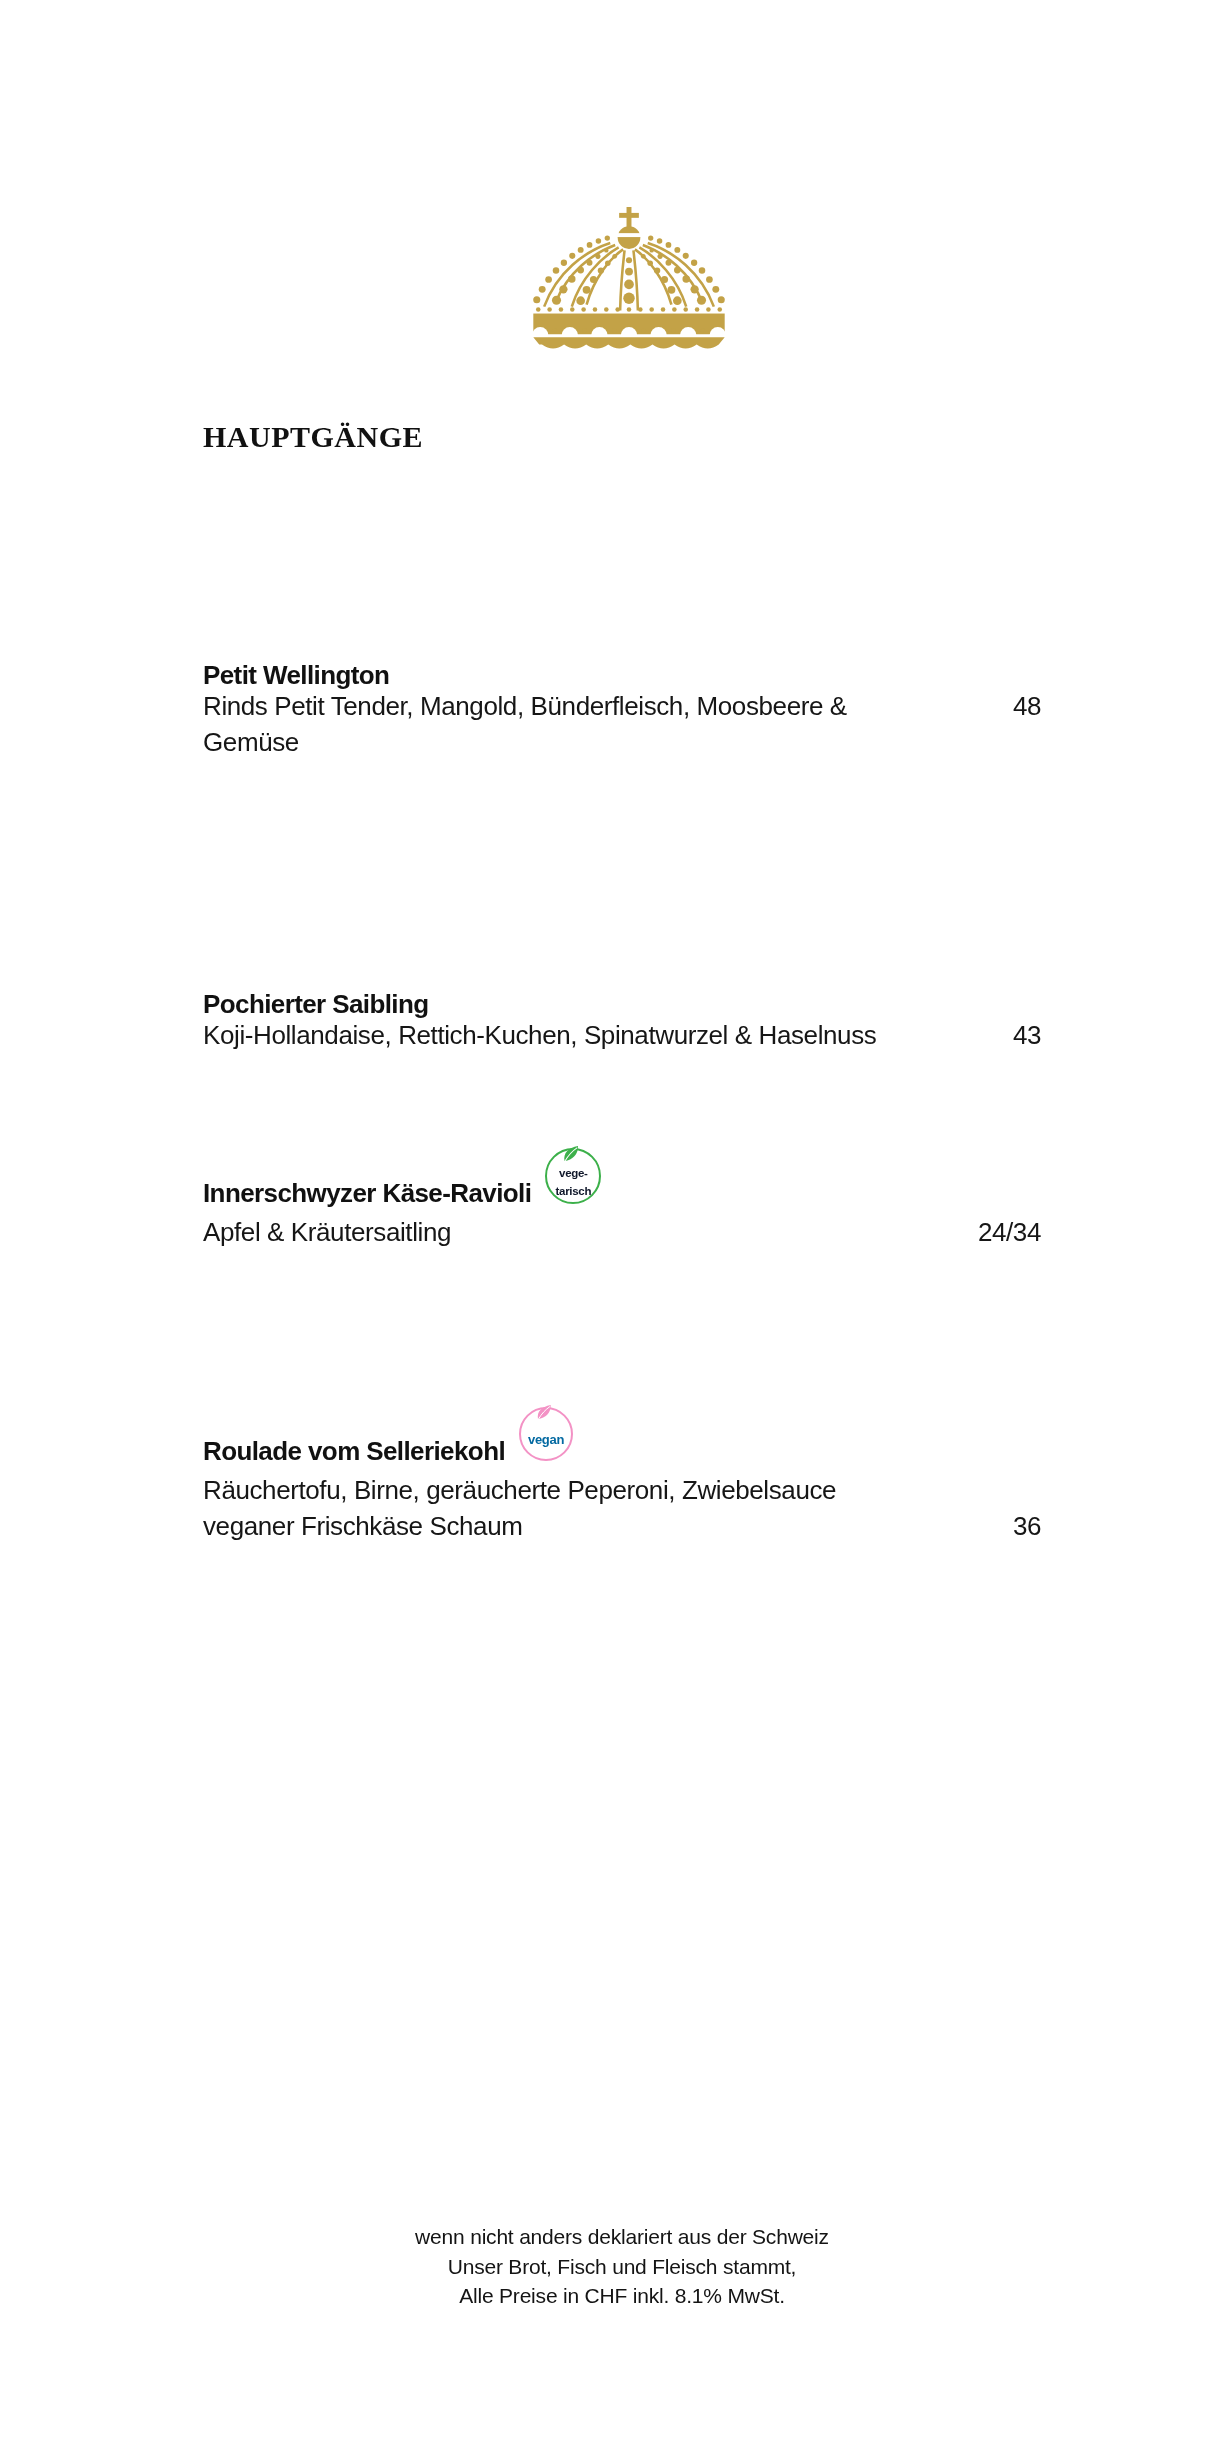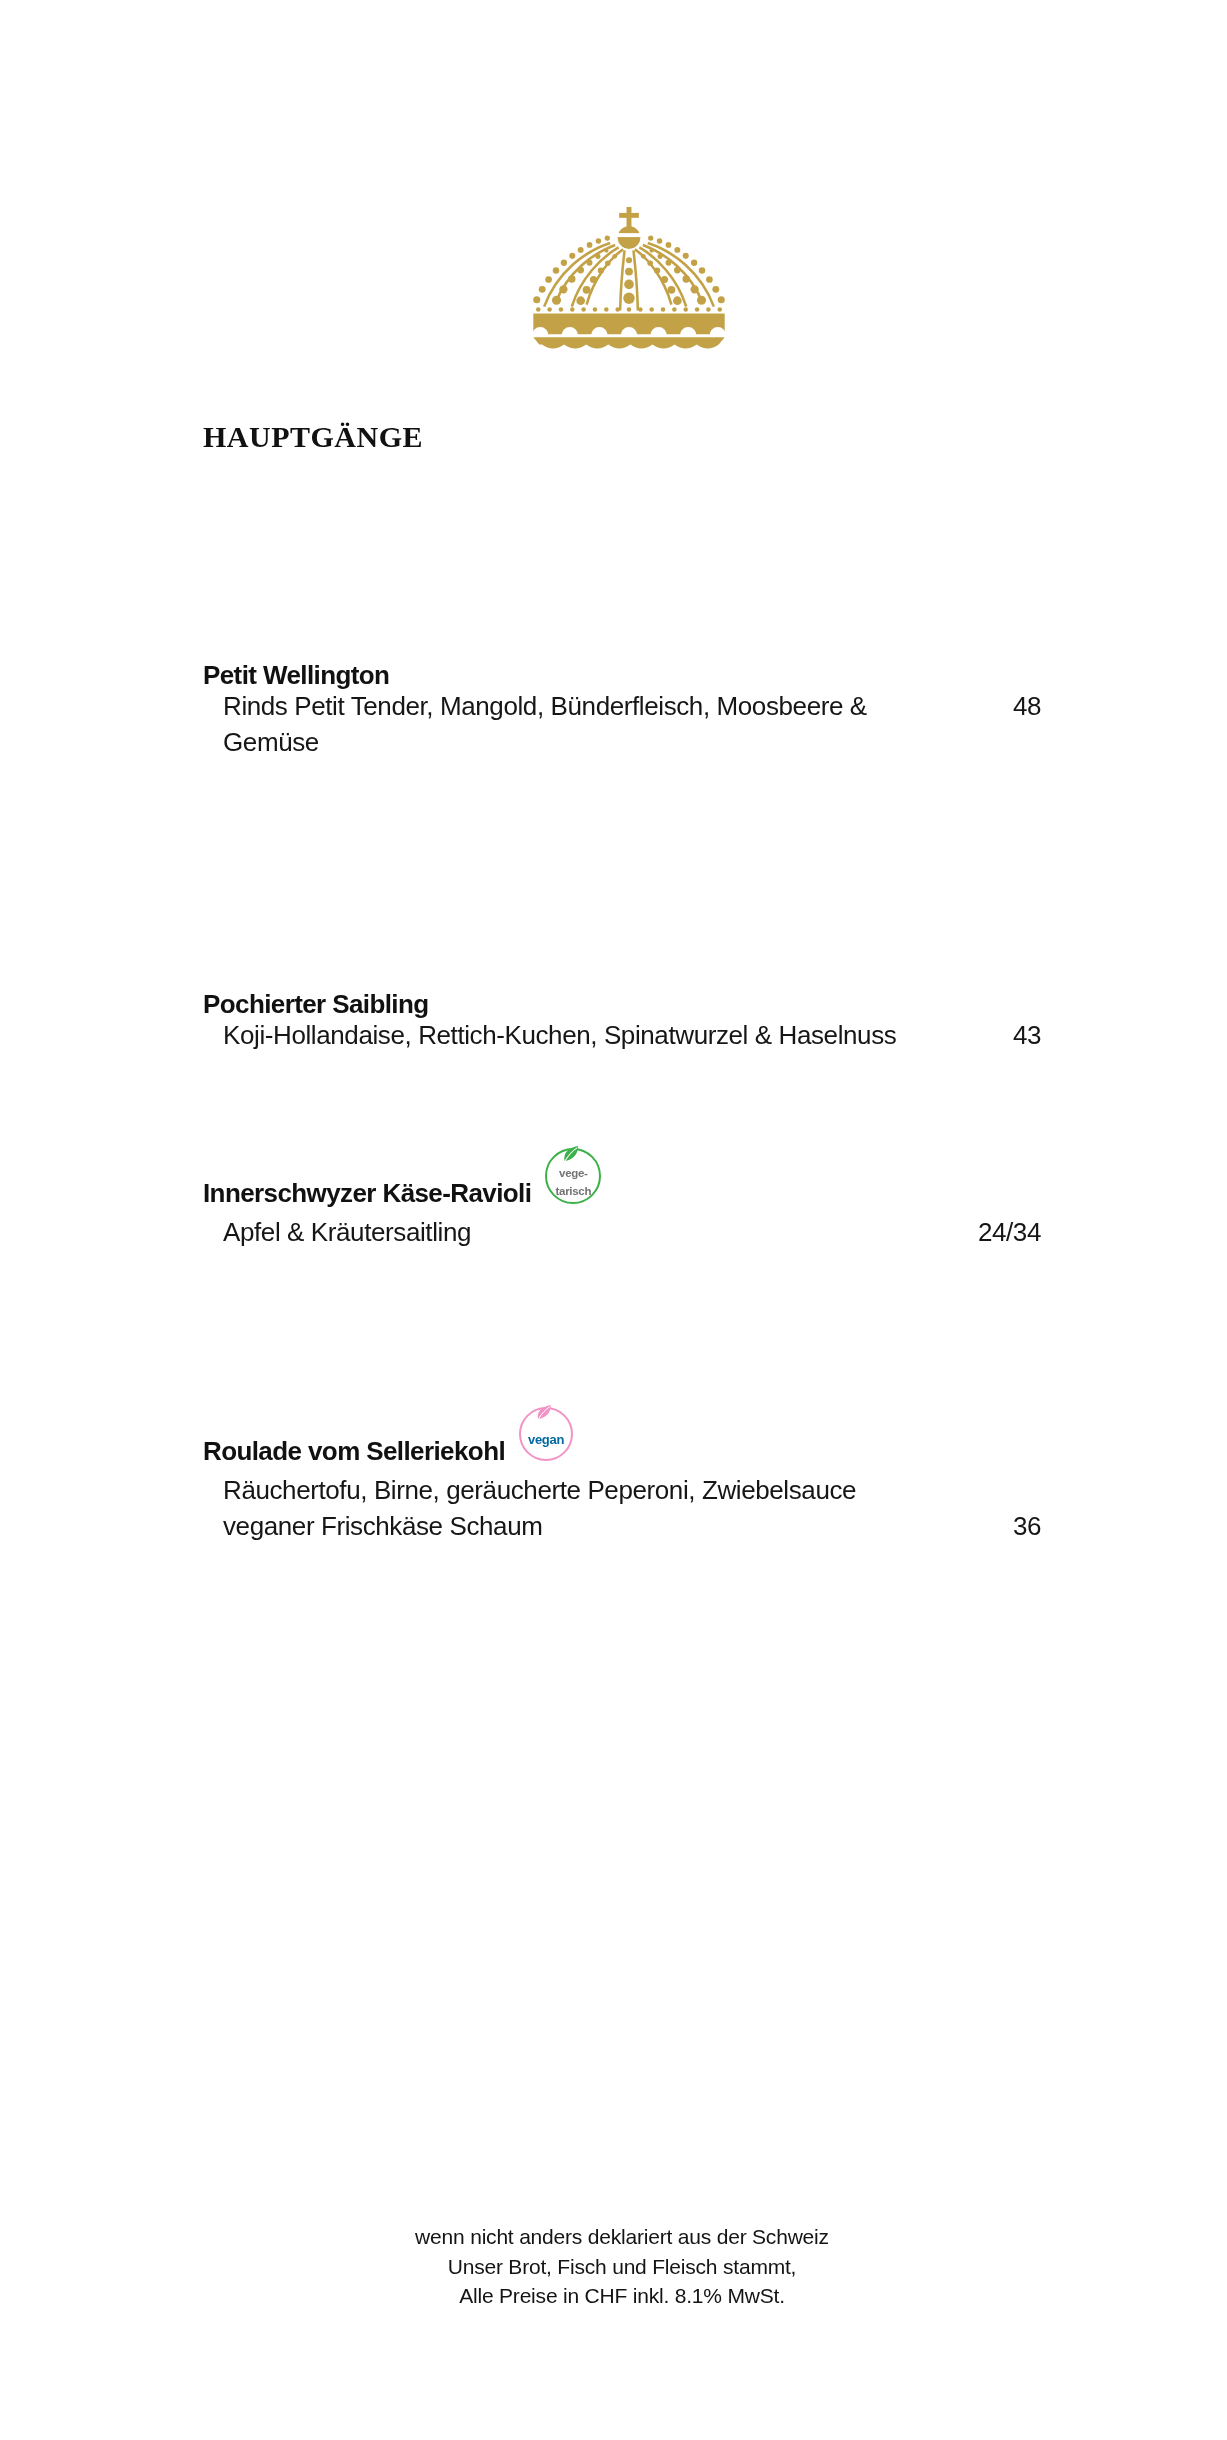--- a/index.html
+++ b/index.html
@@ -17,30 +17,30 @@
   .menu-item { position:absolute; left:203px; width:838px; }
   .item-0 { top:640px; } .item-1 { top:969px; } .item-2 { top:1158px; } .item-3 { top:1416px; }
   .item-header { display:flex; align-items:center; gap:14px; height:36px; margin-bottom:12px; }
   .has-badge .item-header { margin-bottom:20px; }
   .item-name {
     font-weight:700; font-size:26px; letter-spacing:-0.6px;
     color:#111; white-space:nowrap; line-height:36px;margin-top:34px;
   }
   .item-line {
     display:flex; justify-content:space-between; align-items:baseline;
-    font-size:26px; line-height:36px; letter-spacing:-0.4px; color:#161616;margin-left:20px;
+    font-size:26px; line-height:36px; letter-spacing:-0.4px; color:#161616;
   }
   .line-price { text-align:right; white-space:nowrap; padding-left:20px; }
   
   .badge {
     flex:0 0 auto; border-radius:50%; position:relative;
     display:flex; flex-direction:column; align-items:center; justify-content:center;
     text-align:center; background:#fff;
   }
-  .badge-vegetarian { width:56px; height:56px; border:2.5px solid #3CB04A; color:#737373; }
+  .badge-vegetarian { width:56px; height:56px; border:2.5px solid #3CB04A; color:#0f172a; }
   .badge-vegan { width:54px; height:54px; border:2.5px solid #F392C5; color:#0369a1; }
   .badge .bline { font-weight:700; font-size:11.5px; line-height:11.5px; letter-spacing:-0.3px; }
   .badge-vegan .bline { font-size:13px; line-height:13px; }
   .badge-text { padding-top:10px; }
   .leaf { position:absolute; top:-4px; left:50%; transform:translateX(-58%) rotate(-8deg); }
   
   .footer {
     position:absolute; top:2222px; left:203px; width:838px;
     text-align:center; font-size:21px; line-height:29.5px; letter-spacing:-0.2px; color:#141414;
   }

